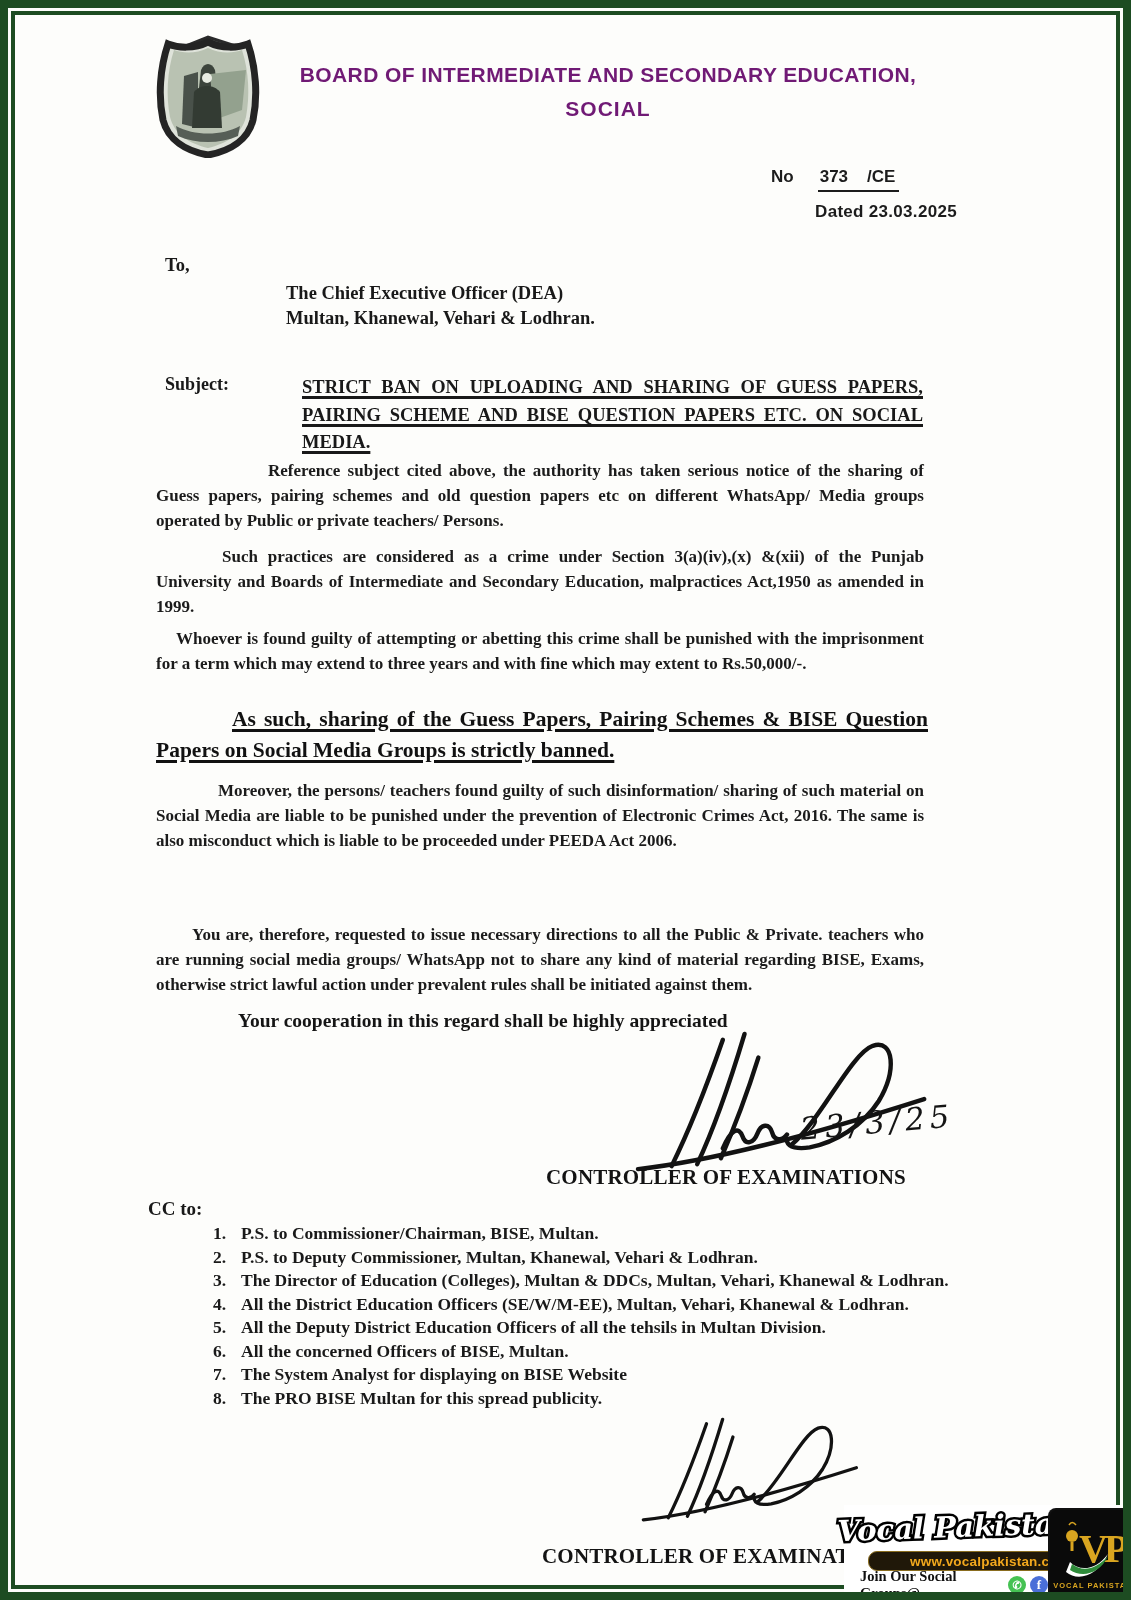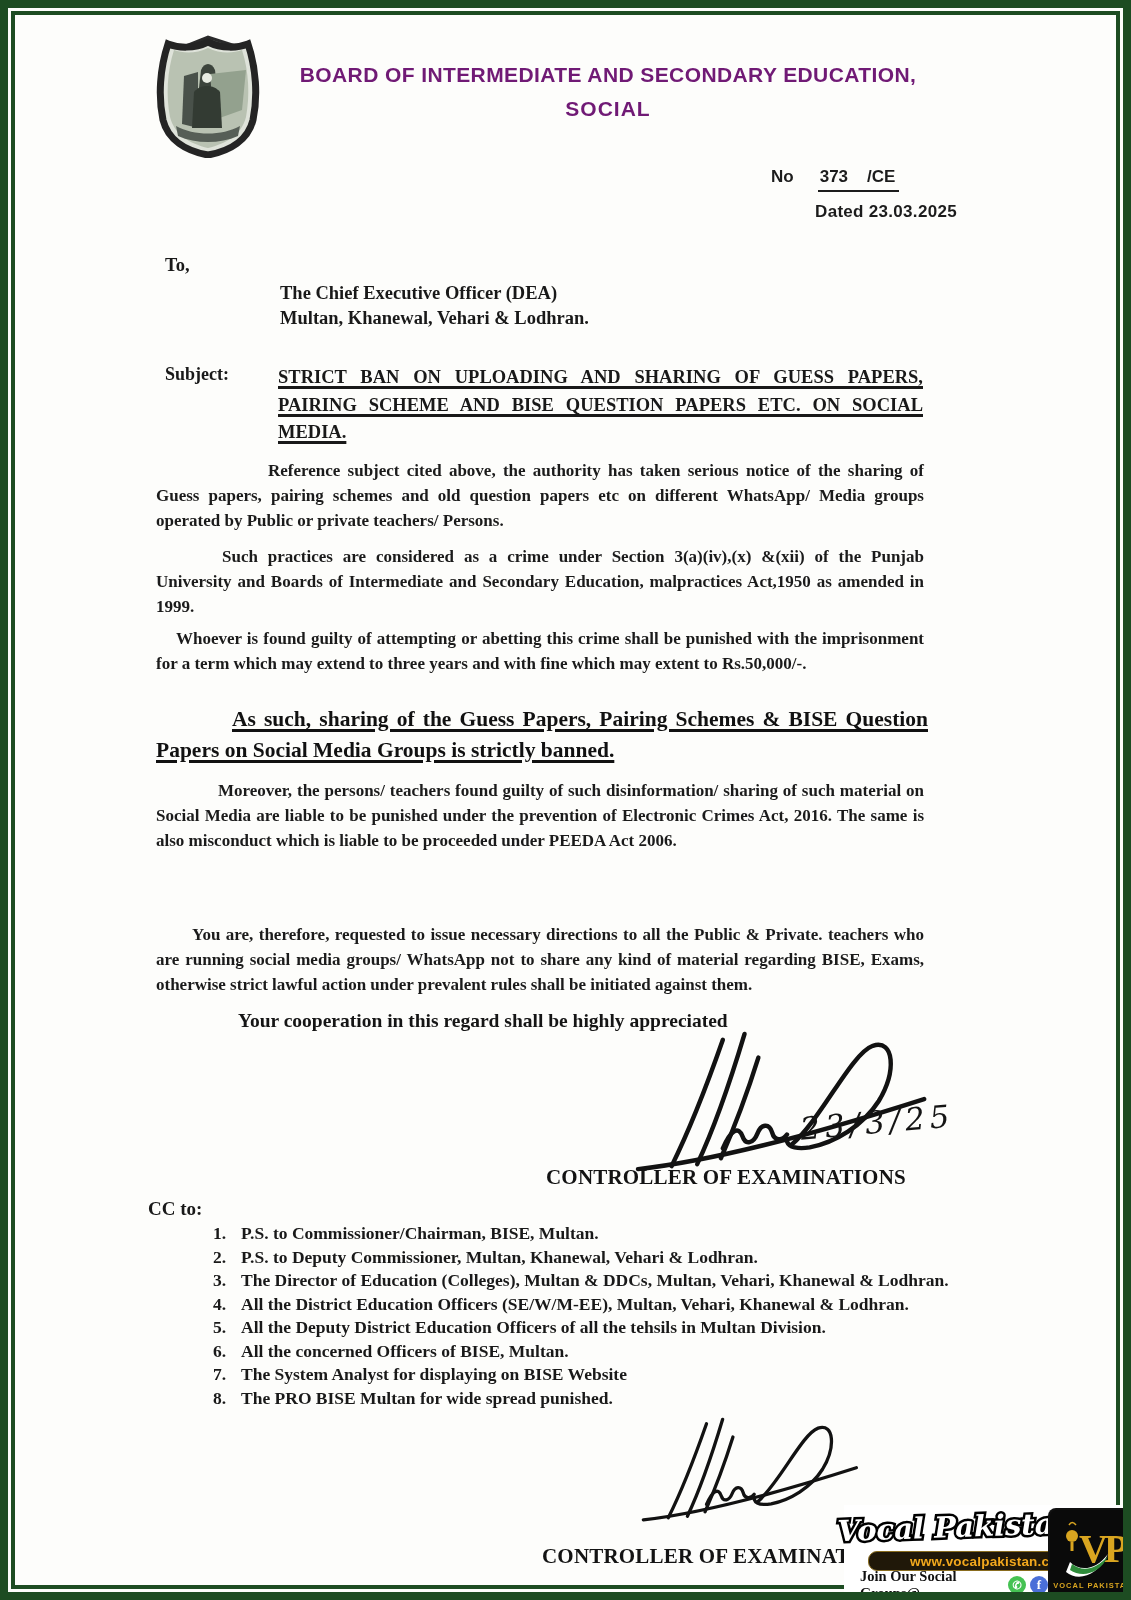--- a/index.html
+++ b/index.html
@@ -36,22 +36,22 @@
   .board-title .l2{margin-top:8px;letter-spacing:1px;}
   .ref-block{
     left:763px;top:157px;width:230px;
     font-family:"Liberation Sans", sans-serif;
     font-weight:700;font-size:17px;color:#1c1c1c;line-height:24px;text-align:center;
   }
   .ref-row{display:flex;align-items:baseline;}
   .ref-value{margin-left:24px;border-bottom:2px solid #1c1c1c;white-space:pre;padding:0 4px 1px 2px;}
   .date-row{margin-top:8px;letter-spacing:.3px;}
   .to-salutation{left:157px;top:247px;font-size:18.5px;font-weight:700;}
-  .recipient{left:272px;top:273px;font-size:18.5px;font-weight:700;line-height:25px;font-family:Liberation Serif, serif;}
-  .subject-row{left:157px;top:356px;width:758px;display:flex;}
+  .recipient{left:278px;top:273px;font-size:18.5px;font-weight:700;line-height:25px;font-family:Liberation Serif, serif;}
+  .subject-row{left:157px;top:366px;width:758px;display:flex;gap:24px;}
   .subject-label{width:113px;flex:none;font-size:18px;font-weight:700;}
   .subject-text{
     flex:1;font-size:18.5px;font-weight:800;line-height:27.5px;
     text-align:justify;text-transform:uppercase;
     text-decoration:underline;text-decoration-thickness:2.5px;text-underline-offset:3px;
   }
   .para{
     left:148px;width:768px;font-size:17px;font-weight:700;line-height:25px;
     text-align:justify;color:#1b1b1b;
   }
@@ -210,21 +210,21 @@
         <span class="cc-text">All the concerned Officers of BISE, Multan.</span>
       </div>
 
       <div class="cc-item">
         <span class="cc-num">7.</span>
         <span class="cc-text">The System Analyst for displaying on BISE Website</span>
       </div>
 
       <div class="cc-item">
         <span class="cc-num">8.</span>
-        <span class="cc-text">The PRO BISE Multan for wide spread punished.</span>
+        <span class="cc-text">The PRO BISE Multan for this spread publicity.</span>
       </div>
     </div>
 
   <svg class="abs sig2" viewBox="0 0 320 150">
     <path class="sig-stroke" d="M10,143 C90,134 200,104 300,72"></path>
     <path class="sig-stroke" d="M96,12 C82,52 62,104 44,140"></path>
     <path class="sig-stroke" d="M118,6 C106,46 88,100 70,138"></path>
     <path class="sig-stroke" d="M132,30 C122,62 108,100 94,132"></path>
     <path class="sig-stroke" d="M96,122 C104,103 112,99 116,110 C119,119 127,117 131,107 C135,97 143,96 146,106 C148,114 156,115 161,108"></path>
     <path class="sig-stroke" d="M166,118 C196,92 226,26 248,18 C270,11 272,44 254,74 C238,99 210,116 184,121 C172,123 163,121 161,115"></path>

